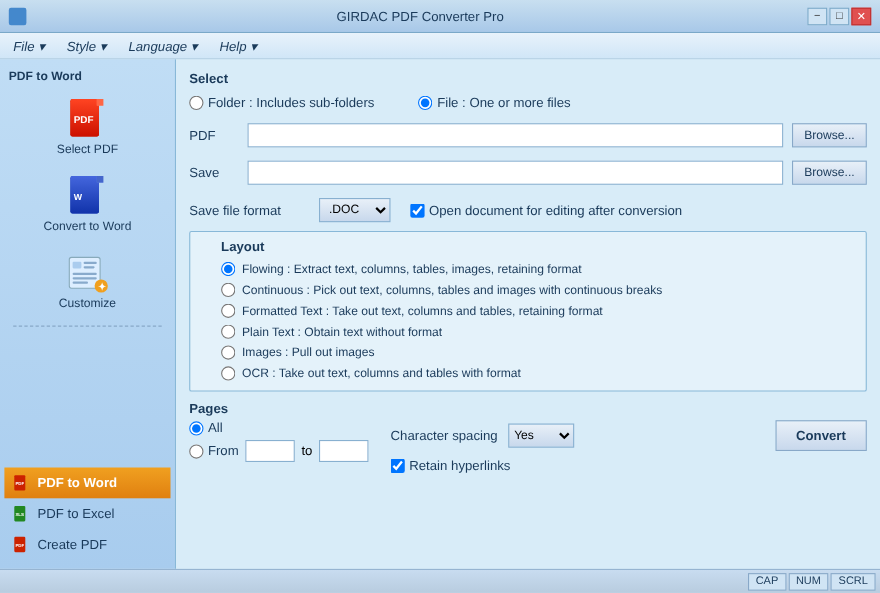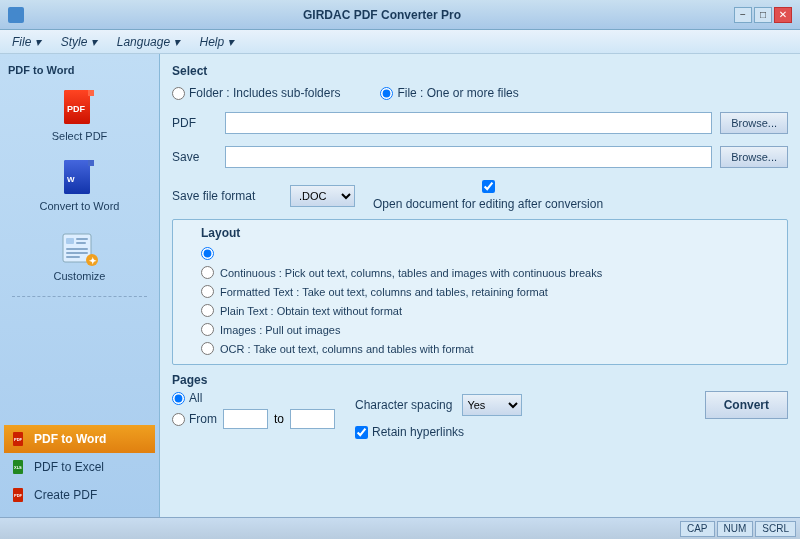--- a/index.html
+++ b/index.html
@@ -26,21 +26,20 @@
       width: 16px; height: 16px;
       background: #4488cc;
       border-radius: 2px;
       margin-right: 6px;
     }
     .title-text {
       font-size: 12px;
       color: #1a3a5a;
       flex: 1;
       text-align: center;
-      font-weight: bold;
     }
     .title-controls {
       display: flex;
       gap: 2px;
     }
     .title-btn {
       width: 18px; height: 16px;
       font-size: 10px;
       display: flex; align-items: center; justify-content: center;
       cursor: pointer;
@@ -448,30 +447,31 @@
     </div>
 
     <div class="save-format-row">
       <span class="save-format-label">Save file format</span>
       <select class="format-select">
         <option>.DOC</option>
         <option>.DOCX</option>
         <option>.RTF</option>
         <option>.TXT</option>
       </select>
-      <label class="radio-label" style="margin-left:10px;flex-direction:column;">
+      <label class="radio-label" style="margin-left:10px;">
         <input type="checkbox" checked="" style="">
         <span>Open document for editing after conversion</span>
       </label>
     </div>
 
     <div class="layout-section">
       <div class="section-title">Layout</div>
       <div class="layout-option">
         <input type="radio" name="layout" checked="" style="">
+        <span>Flowing :  Extract text, columns, tables, images, retaining format</span>
       </div>
       <div class="layout-option">
         <input type="radio" name="layout" style="">
         <span>Continuous :  Pick out text, columns, tables and images with continuous breaks</span>
       </div>
       <div class="layout-option">
         <input type="radio" name="layout" style="">
         <span>Formatted Text :  Take out text, columns and tables, retaining format</span>
       </div>
       <div class="layout-option">

